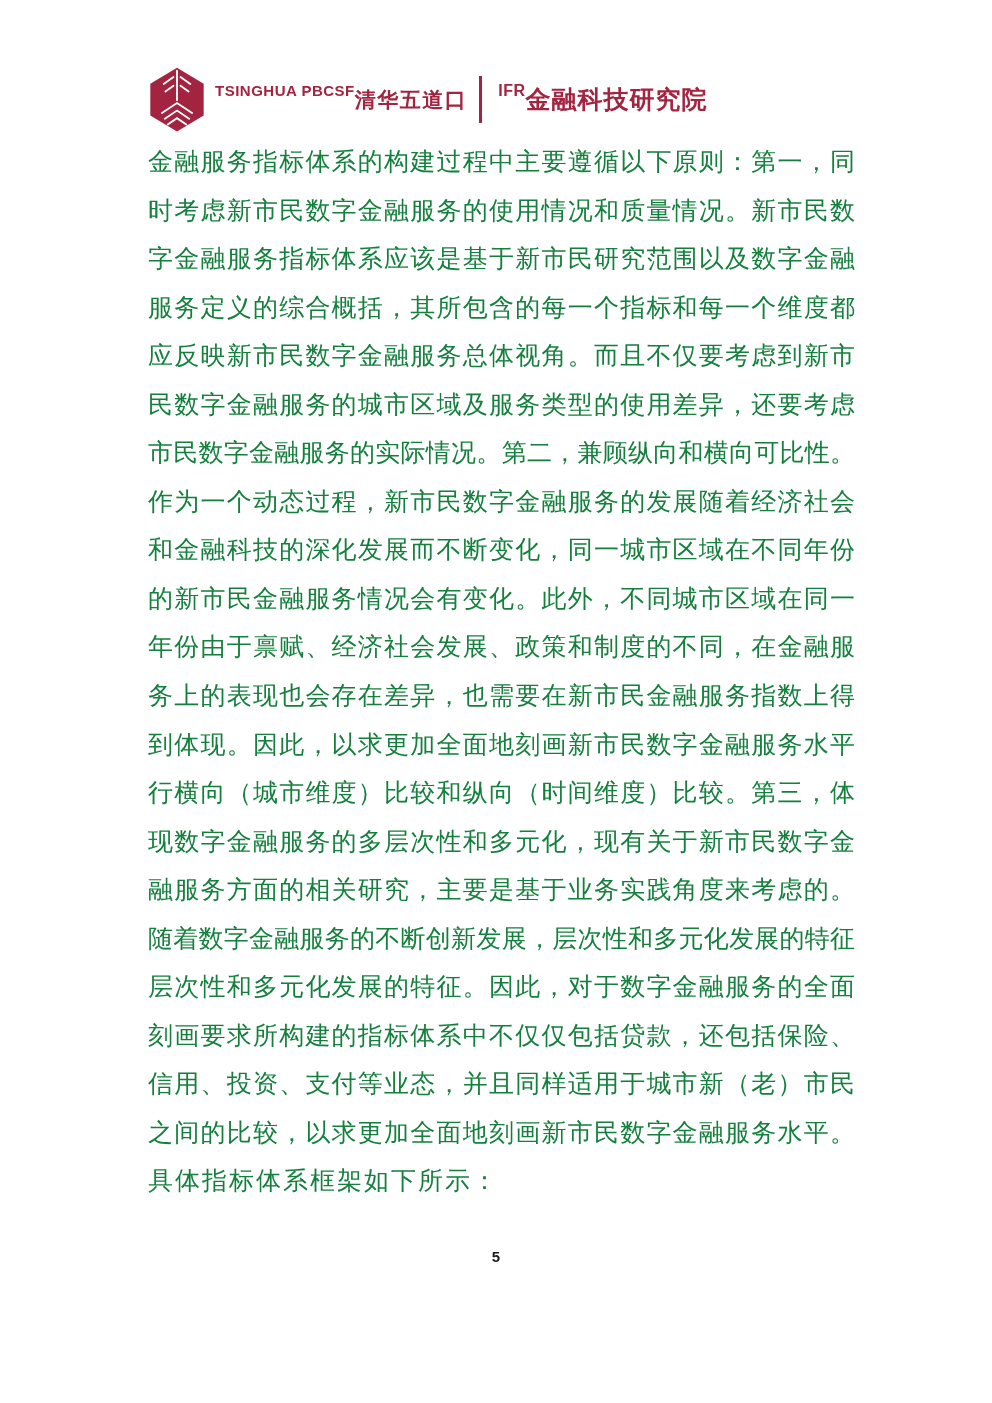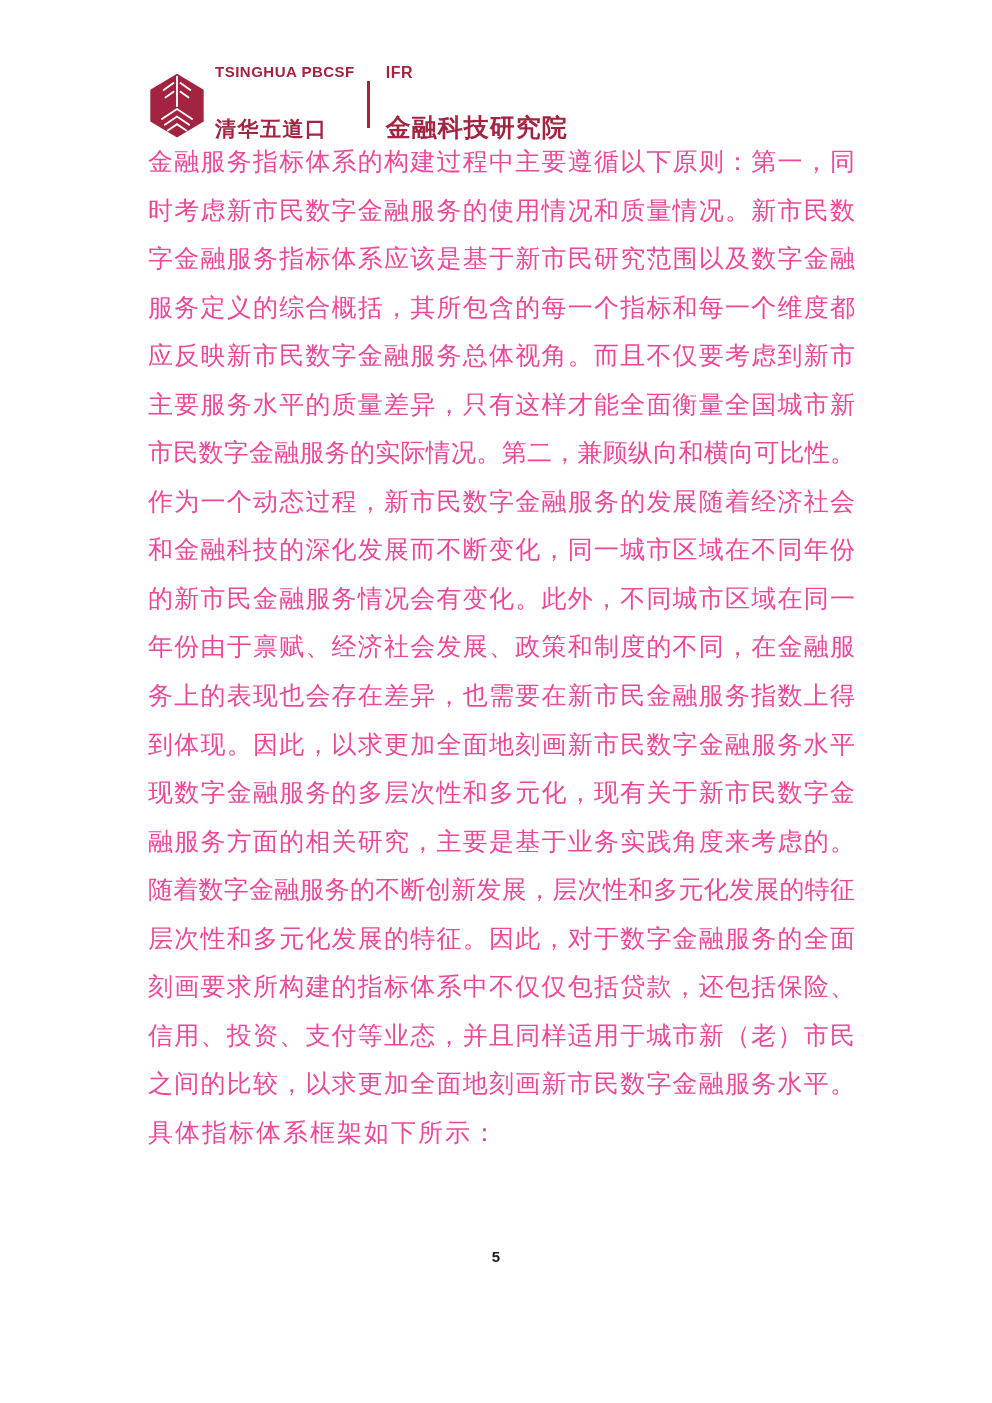--- a/index.html
+++ b/index.html
@@ -16,21 +16,21 @@
   
   .logo-bar {
     position: absolute;
     top: 64px;
     left: 148px;
     display: flex;
     align-items: center;
     color: #A32440;
   }
   .logo-hex { width: 58px; height: 70px; display: block; }
-  .logo-group { display: flex; flex-direction: column; justify-content: center; gap: 32px; }
+  .logo-group { display: flex; flex-direction: row; justify-content: center; }
   .logo-group.first { margin-left: 9px; }
   .logo-en {
     font-family: "Liberation Sans", "DejaVu Sans", sans-serif;
     font-weight: 700;
     font-size: 15px;
     letter-spacing: 0.5px;
     line-height: 16px;
   }
   .logo-cn {
     font-family: "Liberation Sans", "DejaVu Sans", sans-serif;
@@ -50,21 +50,21 @@
   .logo-en.small { font-size: 16px; line-height: 14px; }
   .logo-cn.second { font-size: 25px; letter-spacing: 1px; line-height: 31px; }
 
   
   .body-text {
     position: absolute;
     top: 138px;
     left: 148px;
     width: 707px;
     font-size: 25px;
-    color: #ec4899;
+    color: #15803d;
   }
   .tline {
     height: 48.55px;
     line-height: 48.55px;
     white-space: nowrap;
     text-align: justify;
     text-align-last: justify;
     text-justify: inter-character;
   }
   .tline.last {
@@ -115,28 +115,29 @@
       <span class="logo-cn second">金融科技研究院</span>
     </div>
   </div>
 
   <div class="body-text">
     <div class="tline">金融服务指标体系的构建过程中主要遵循以下原则：第一，同</div>
     <div class="tline">时考虑新市民数字金融服务的使用情况和质量情况。新市民数</div>
     <div class="tline">字金融服务指标体系应该是基于新市民研究范围以及数字金融</div>
     <div class="tline">服务定义的综合概括，其所包含的每一个指标和每一个维度都</div>
     <div class="tline">应反映新市民数字金融服务总体视角。而且不仅要考虑到新市</div>
-    <div class="tline">主要服务水平的质量差异，只有这样才能全面衡量全国城市新</div>
+    <div class="tline">民数字金融服务的城市区域及服务类型的使用差异，还要考虑</div>
     <div class="tline">市民数字金融服务的实际情况。第二，兼顾纵向和横向可比性。</div>
     <div class="tline">作为一个动态过程，新市民数字金融服务的发展随着经济社会</div>
     <div class="tline">和金融科技的深化发展而不断变化，同一城市区域在不同年份</div>
     <div class="tline">的新市民金融服务情况会有变化。此外，不同城市区域在同一</div>
     <div class="tline">年份由于禀赋、经济社会发展、政策和制度的不同，在金融服</div>
     <div class="tline">务上的表现也会存在差异，也需要在新市民金融服务指数上得</div>
     <div class="tline">到体现。因此，以求更加全面地刻画新市民数字金融服务水平</div>
+    <div class="tline">行横向（城市维度）比较和纵向（时间维度）比较。第三，体</div>
     <div class="tline">现数字金融服务的多层次性和多元化，现有关于新市民数字金</div>
     <div class="tline">融服务方面的相关研究，主要是基于业务实践角度来考虑的。</div>
     <div class="tline">随着数字金融服务的不断创新发展，层次性和多元化发展的特征</div>
     <div class="tline">层次性和多元化发展的特征。因此，对于数字金融服务的全面</div>
     <div class="tline">刻画要求所构建的指标体系中不仅仅包括贷款，还包括保险、</div>
     <div class="tline">信用、投资、支付等业态，并且同样适用于城市新（老）市民</div>
     <div class="tline">之间的比较，以求更加全面地刻画新市民数字金融服务水平。</div>
     <div class="tline last">具体指标体系框架如下所示：</div>
   </div>
 

